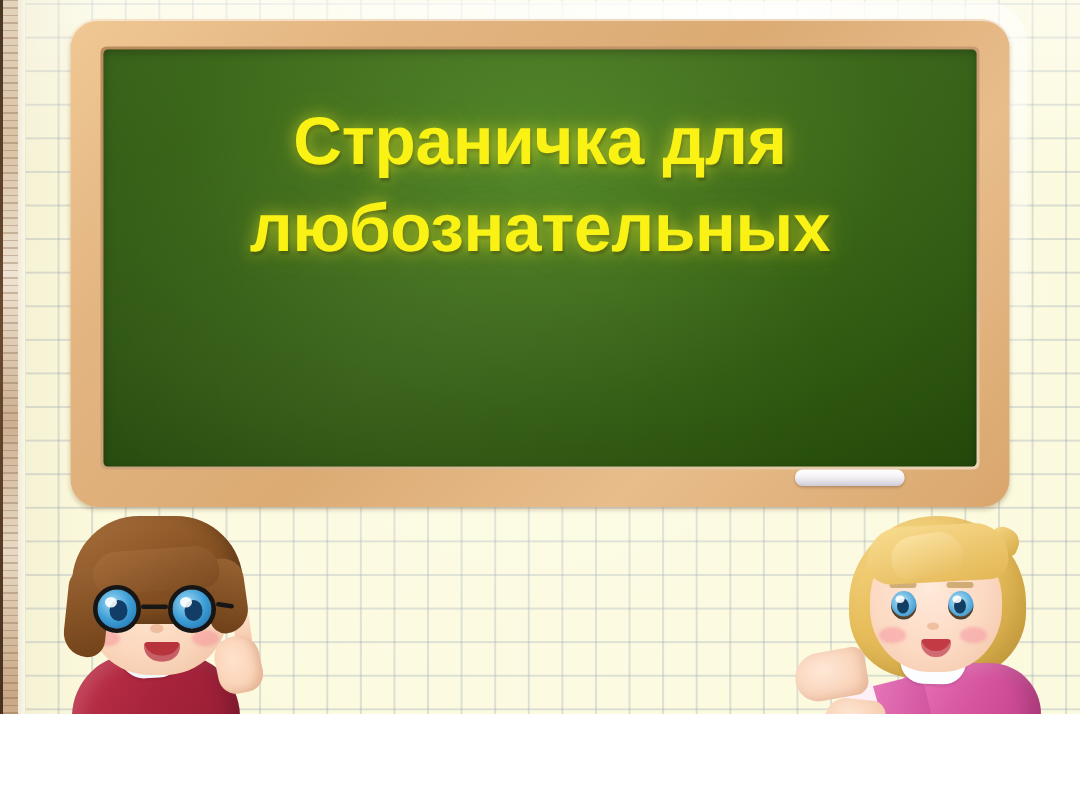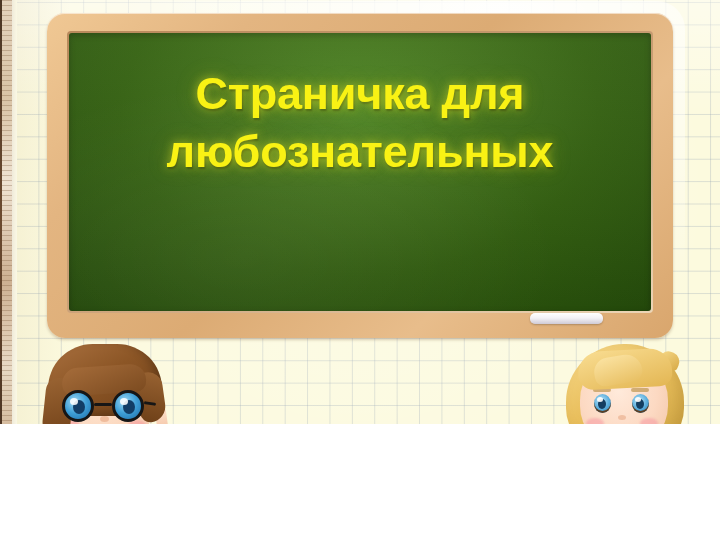--- a/index.html
+++ b/index.html
@@ -8,21 +8,21 @@
     background: #ffffff;
   }
   body {
     font-family: "Liberation Sans", sans-serif;
   }
 
   
   .slide {
     position: relative;
     width: 720px;
-    height: 424px;
+    height: 476px;
     overflow: hidden;
     background: #0f172a;
   }
 
   
   .paper {
     position: absolute;
     left: 0; top: 0;
     width: 720px; height: 540px;
     background-color: #fcfade;

